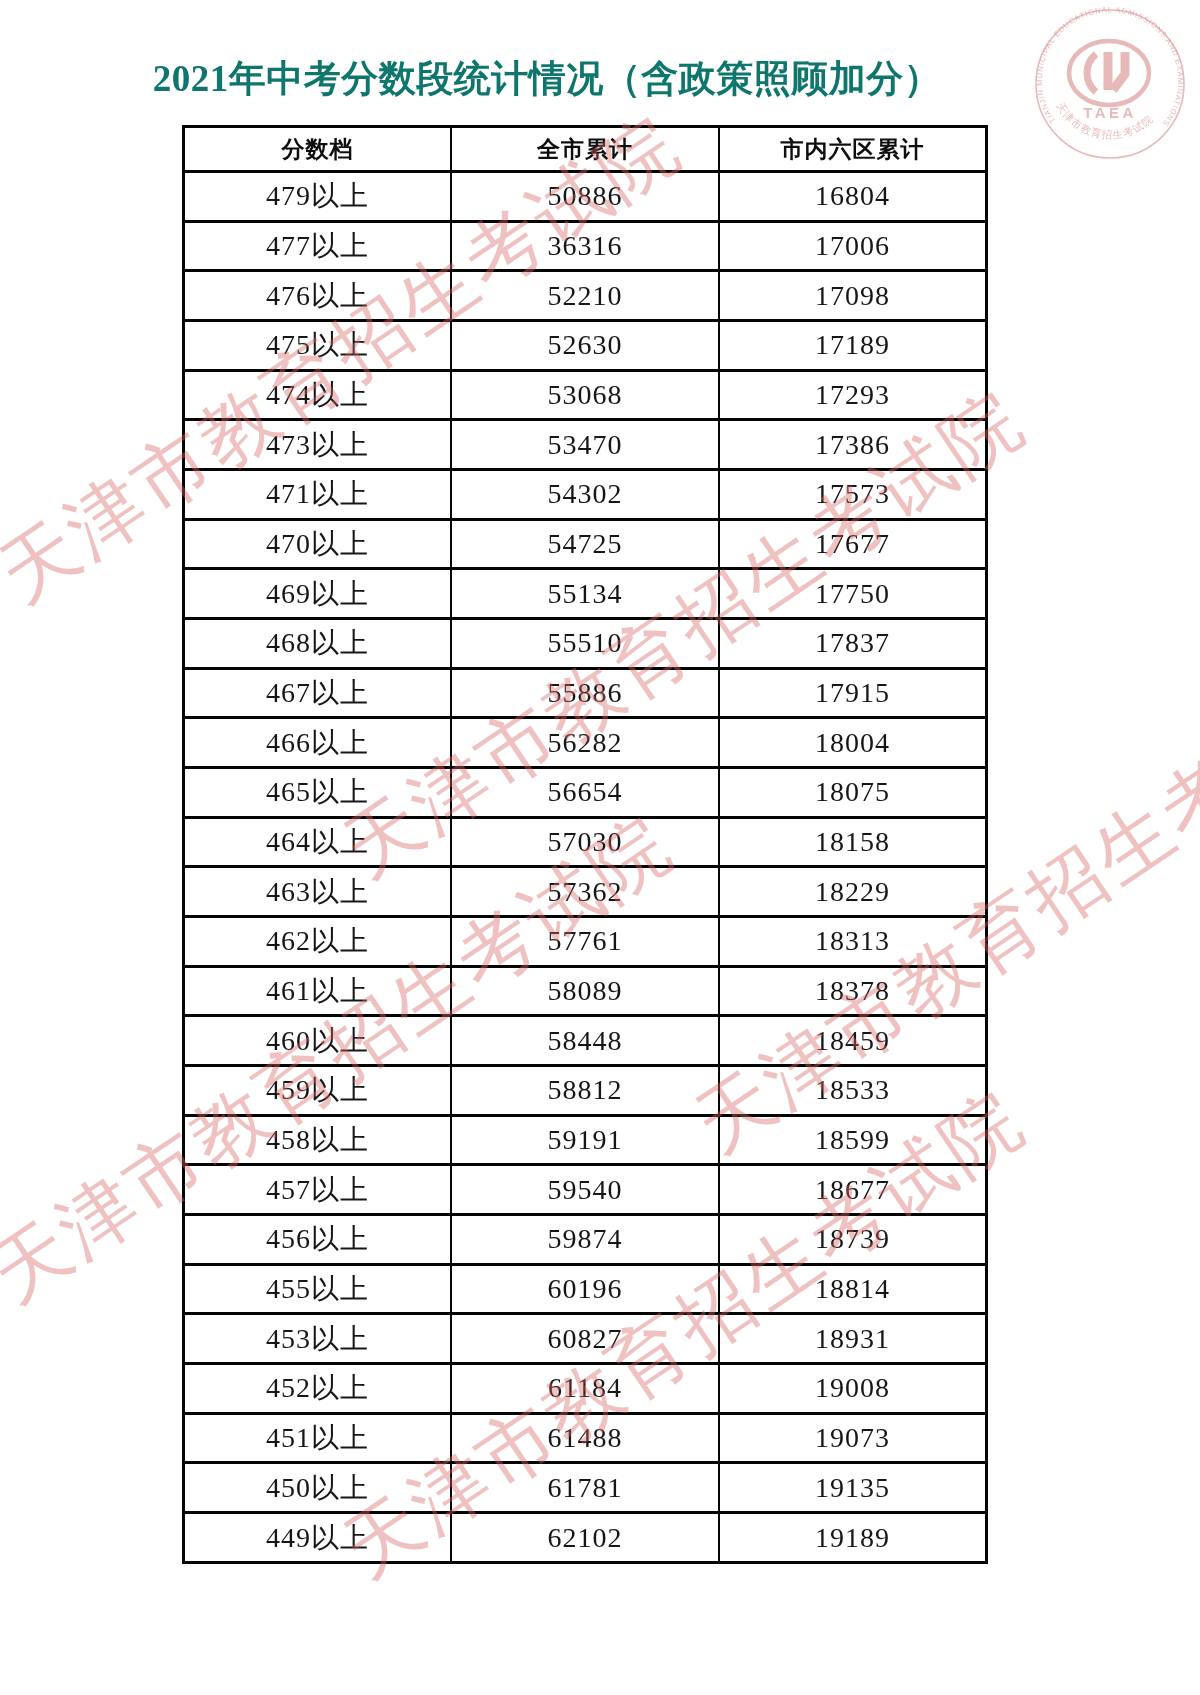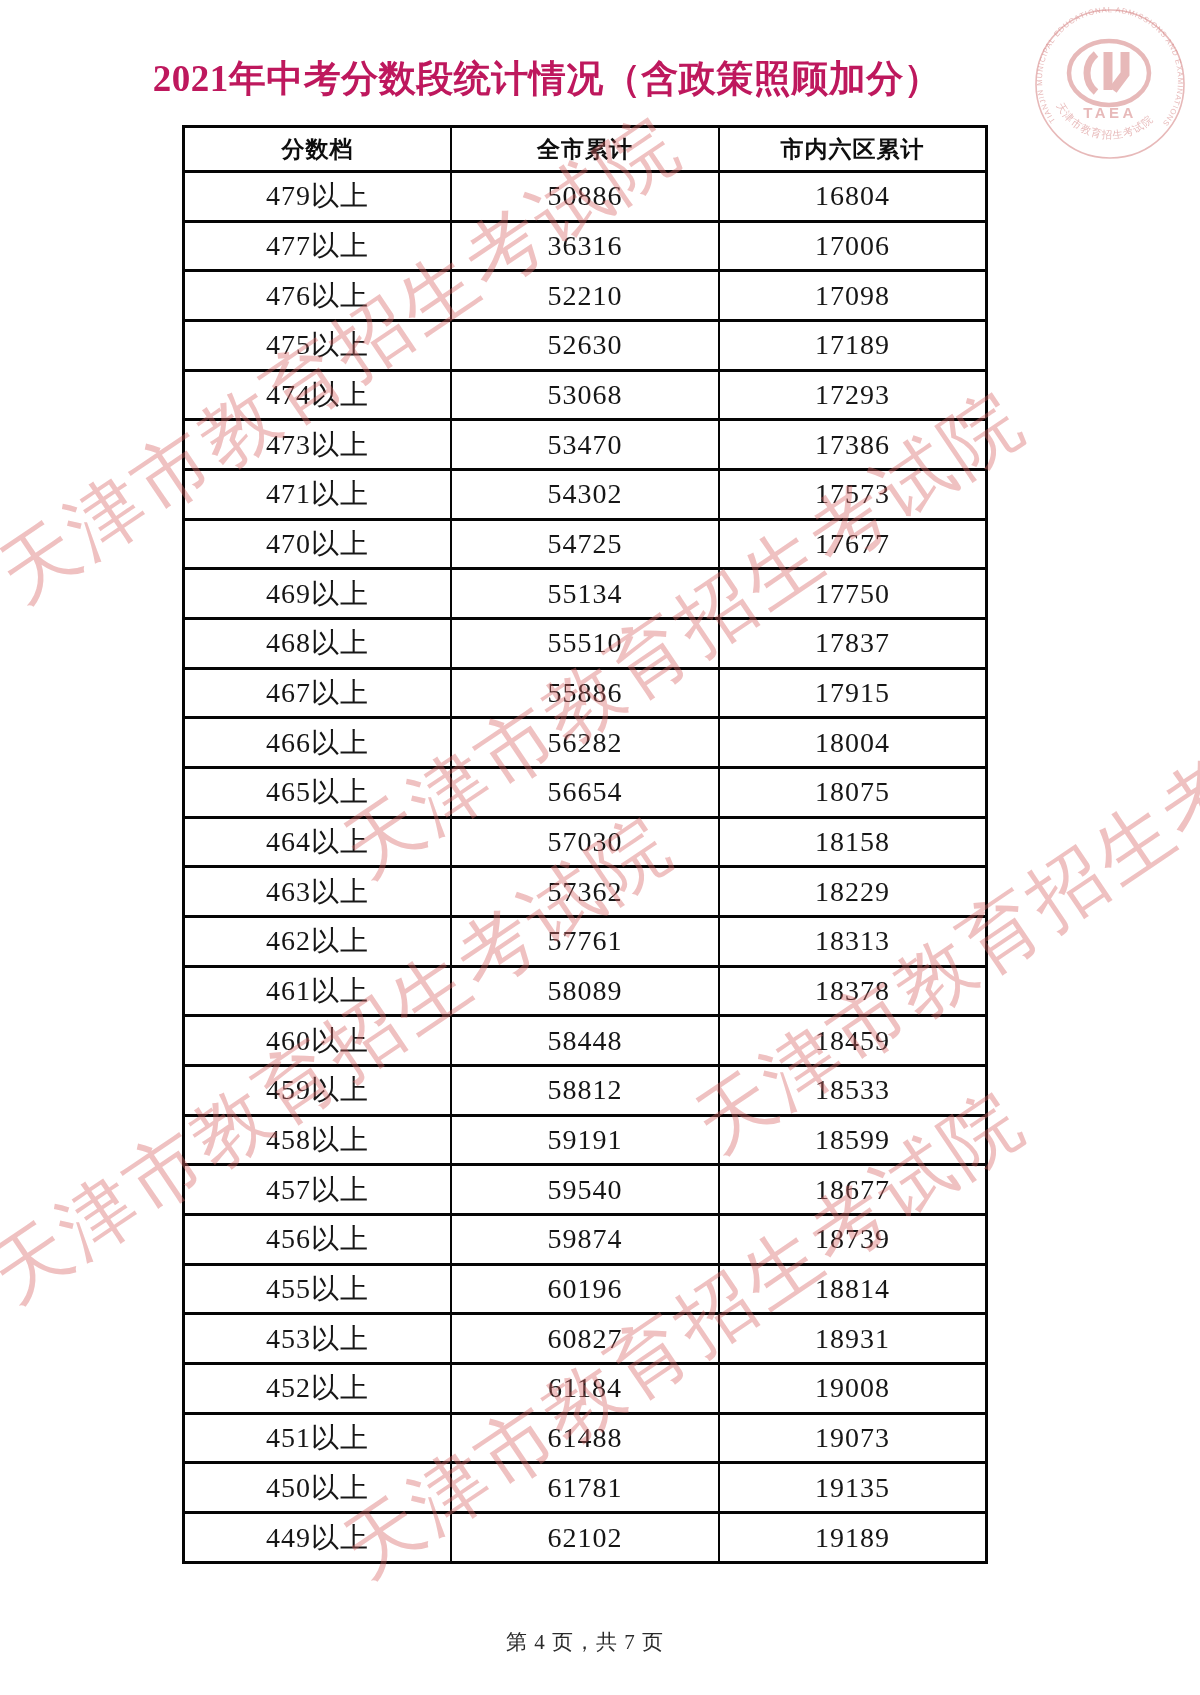--- a/index.html
+++ b/index.html
@@ -15,21 +15,21 @@
   }
   .title {
     position: absolute;
     top: 54px;
     left: 0;
     width: 1094px;
     text-align: center;
     font-size: 37px;
     font-weight: bold;
     letter-spacing: 0.5px;
-    color: #be185d;
+    color: #0f766e;
     z-index: 1;
     font-family: "Liberation Serif", serif;
   }
   table.score-table {
     position: absolute;
     top: 125px;
     left: 182px;
     width: 806px;
     height: 1439px;
     border-collapse: collapse;
@@ -284,15 +284,14 @@
           <td>19135</td>
         </tr>
         <tr>
           <td>449以上</td>
           <td>62102</td>
           <td>19189</td>
         </tr>
       </tbody>
   </table>
 
-  <div class="footer">第 4 页，共 7 页</div>
 
 </div>
 
 </body></html>

